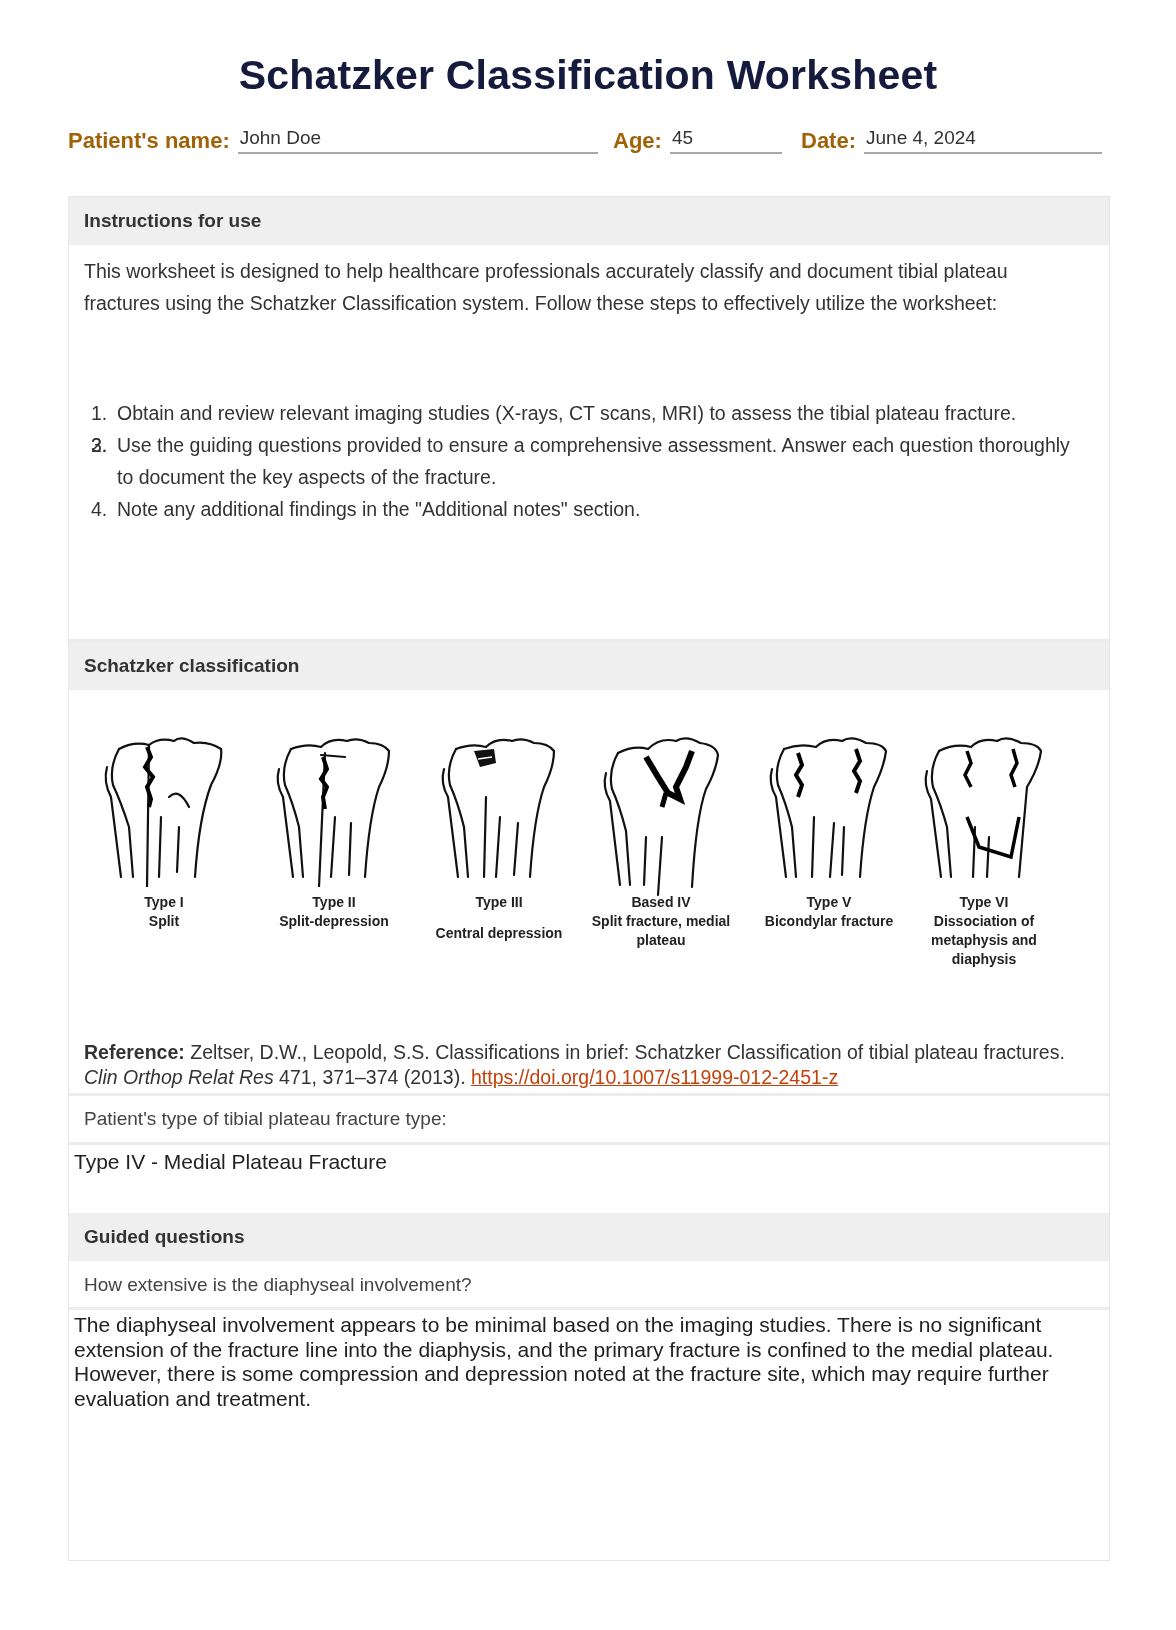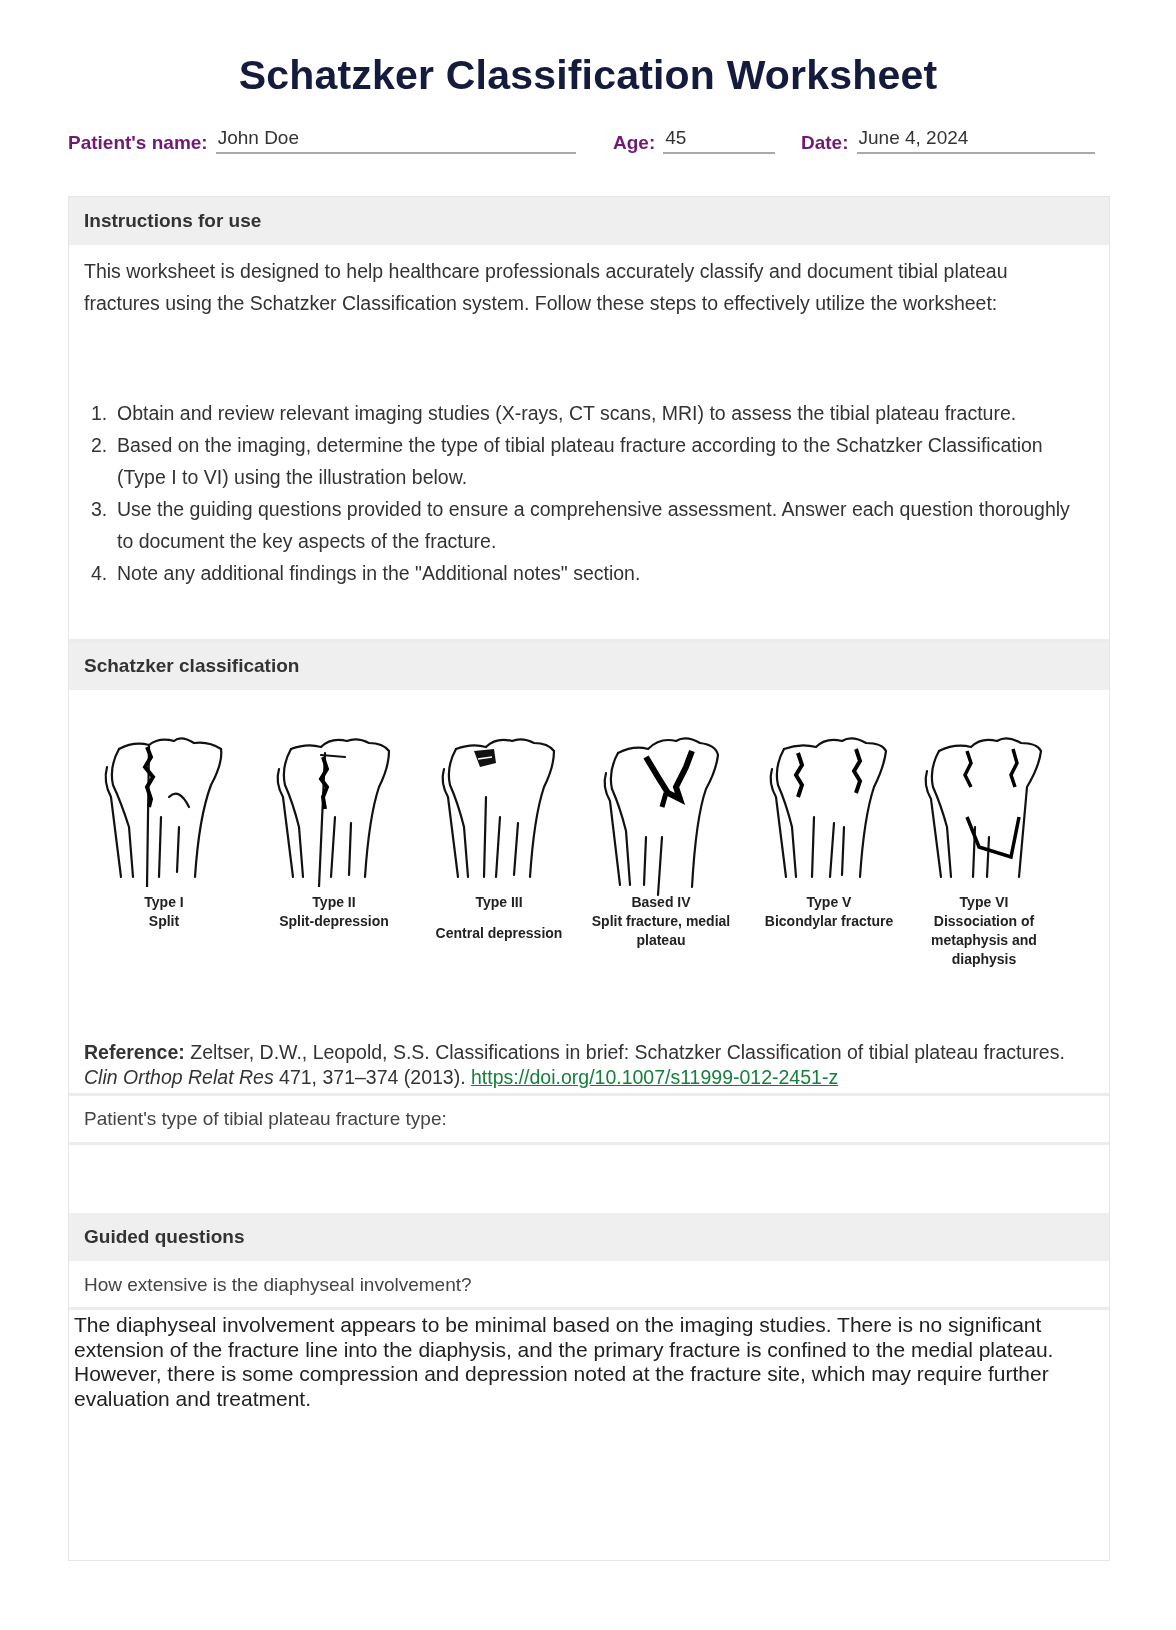--- a/index.html
+++ b/index.html
@@ -7,21 +7,21 @@
   body { font-family: "Liberation Sans", sans-serif; color: #222; position: relative; }
 
   .title {
     position: absolute; left: 0; top: 52px; width: 1176px;
     text-align: center; font-size: 41px; font-weight: bold; color: #141b3d;
     letter-spacing: 0.2px;
   }
 
   .fields { position: absolute; top: 126px; left: 68px; height: 30px; width: 1040px; }
   .field { position: absolute; top: 0; display: flex; align-items: flex-end; height: 28px; }
-  .field-label { font-size: 19px; font-weight: bold; color: #701a75; margin-right: 8px; white-space: nowrap; }
+  .field-label { font-size: 22px; font-weight: bold; color: #a16207; margin-right: 8px; white-space: nowrap; }
   .field-value {
     font-size: 19px; color: #333; border-bottom: 2px solid #a9a9a9;
     height: 28px; line-height: 24px; padding-left: 2px; white-space: nowrap;
   }
 
   .card {
     position: absolute; left: 68px; top: 196px; width: 1042px; height: 1365px;
     border: 1px solid #e6e6e6; background: #fff;
   }
   .section-head {
@@ -37,21 +37,21 @@
   .steps li { font-size: 19.5px; color: #333; line-height: 32px; position: relative; padding-left: 26px; }
   .steps li .num { position: absolute; left: 0; top: 0; }
 
   .figures { position: absolute; top: 530px; left: 20px; width: 1010px; height: 270px; }
   .fig { position: absolute; top: 0; width: 150px; text-align: center; }
   .fig svg { display: block; margin: 0 auto; }
   .fig-cap { font-size: 14px; font-weight: bold; color: #222; line-height: 19px; margin-top: 6px; }
 
   .reference { top: 843px; line-height: 25px; font-size: 19.5px; }
   .reference b { font-weight: bold; }
-  .reference a { color: #15803d; text-decoration: underline; }
+  .reference a { color: #c2410c; text-decoration: underline; }
 
   .label-row { position: absolute; left: 0; width: 100%; font-size: 19px; color: #444; padding-left: 15px; display: flex; align-items: center; }
   .answer { position: absolute; left: 5px; right: 15px; font-size: 21px; color: #222; }
 </style>
 </head>
 <body>
 
 <h1 class="title">Schatzker Classification Worksheet</h1>
 
 <div class="fields">
@@ -68,21 +68,21 @@
     <span class="field-value" style="width:238px;">June 4, 2024</span>
   </div>
 </div>
 
 <div class="card">
 
   <div class="section-head" style="top:0; height:48px;">Instructions for use</div>
   <p class="text-block intro">This worksheet is designed to help healthcare professionals accurately classify and document tibial plateau fractures using the Schatzker Classification system.  Follow these steps to effectively utilize the worksheet:</p>
   <ol class="steps">
     <li><span class="num">1.</span><span>Obtain and review relevant imaging studies (X-rays, CT scans, MRI) to assess the tibial plateau fracture.</span></li>
-    <li><span class="num">2.</span><span>Based on the imaging, determine the type of tibial plateau fracture according to the Schatzker Classification (Type I to VI) using the illustration below.</span></li>
+    <li><span class="num">2.</span></li>
     <li><span class="num">3.</span><span>Use the guiding questions provided to ensure a comprehensive assessment. Answer each question thoroughly to document the key aspects of the fracture.</span></li>
     <li><span class="num">4.</span><span>Note any additional findings in the "Additional notes" section.</span></li>
   </ol>
 
   <div class="divider" style="top:442px;"></div>
   <div class="section-head" style="top:445px; height:48px;">Schatzker classification</div>
 
   <div class="figures">
 
     <div class="fig" style="left:0;">
@@ -177,18 +177,19 @@
     </div>
   </div>
 
   <p class="text-block reference">
     <b>Reference:</b><span> Zeltser, D.W., Leopold, S.S. Classifications in brief: Schatzker Classification of tibial plateau fractures. </span><i>Clin Orthop Relat Res</i><span> 471, 371–374 (2013). </span><a>https://doi.org/10.1007/s11999-012-2451-z</a>
   </p>
 
   <div class="divider" style="top:896px;"></div>
   <div class="label-row" style="top:899px; height:46px;">Patient's type of tibial plateau fracture type:</div>
   <div class="divider" style="top:945px;"></div>
+  <div class="answer" style="top:950px; line-height:30px; height:60px;">Type IV - Medial Plateau Fracture</div>
 
   <div class="section-head" style="top:1016px; height:48px;">Guided questions</div>
   <div class="label-row" style="top:1066px; height:44px;">How extensive is the diaphyseal involvement?</div>
   <div class="divider" style="top:1110px;"></div>
   <div class="answer" style="top:1116px; line-height:24.5px;">The diaphyseal involvement appears to be minimal based on the imaging studies. There is no significant extension of the fracture line into the diaphysis, and the primary fracture is confined to the medial plateau. However, there is some compression and depression noted at the fracture site, which may require further evaluation and treatment.</div>
 </div>
 
 </body></html>

